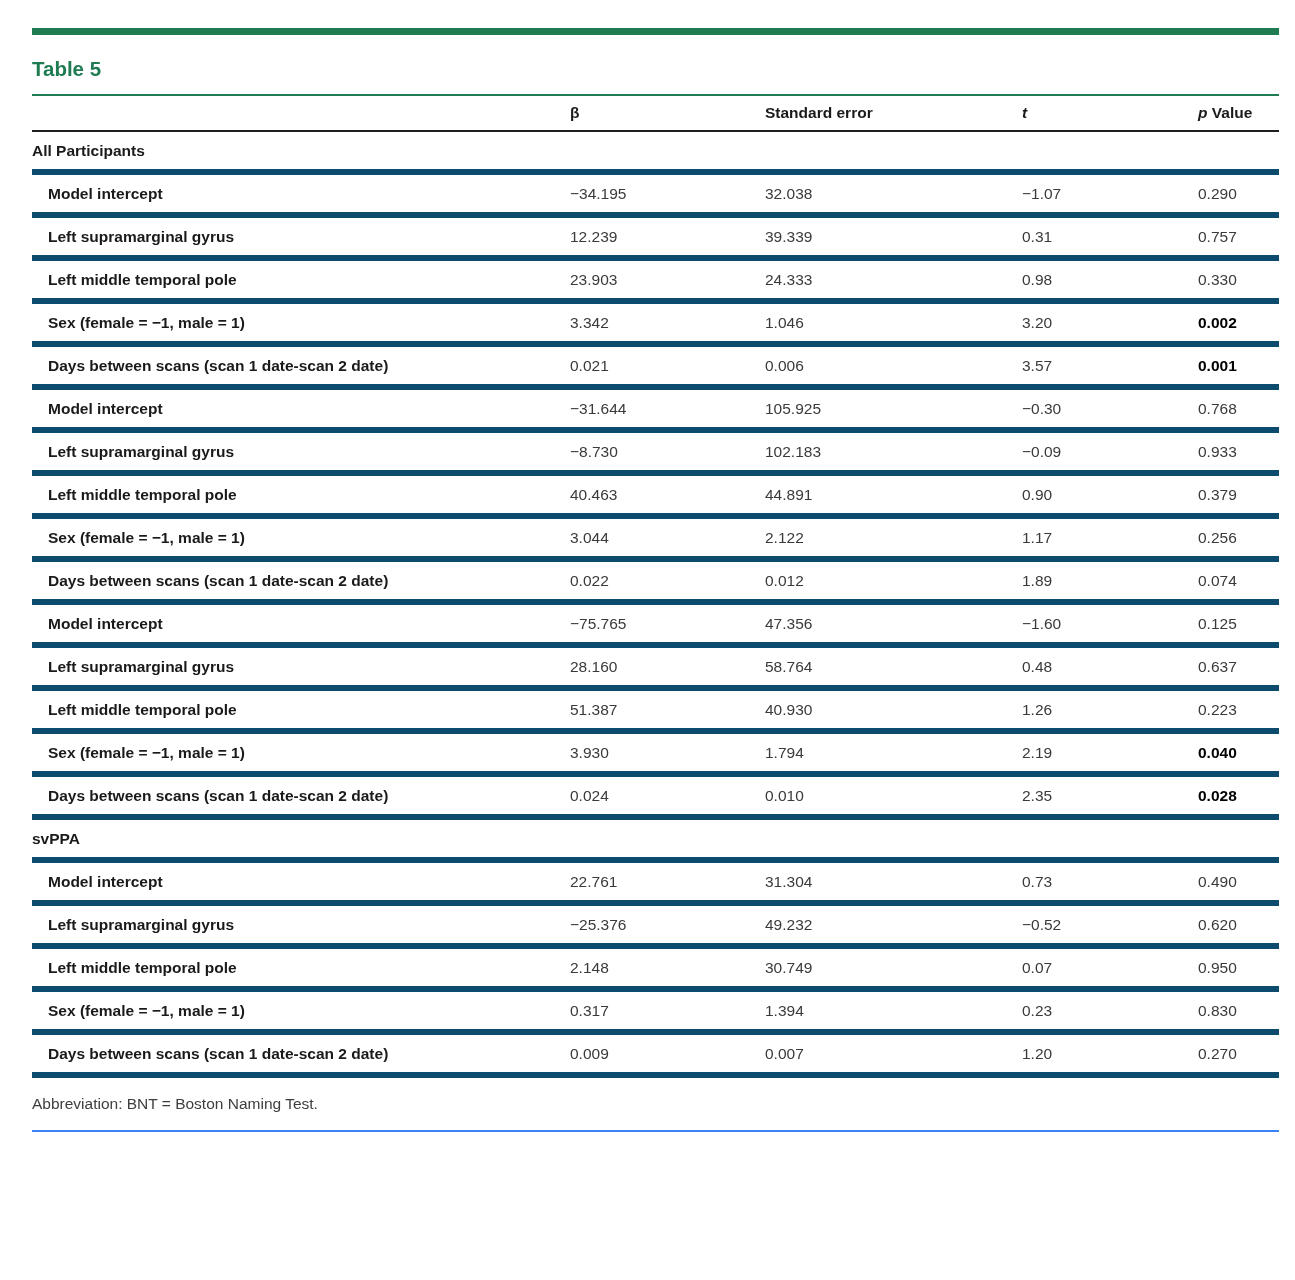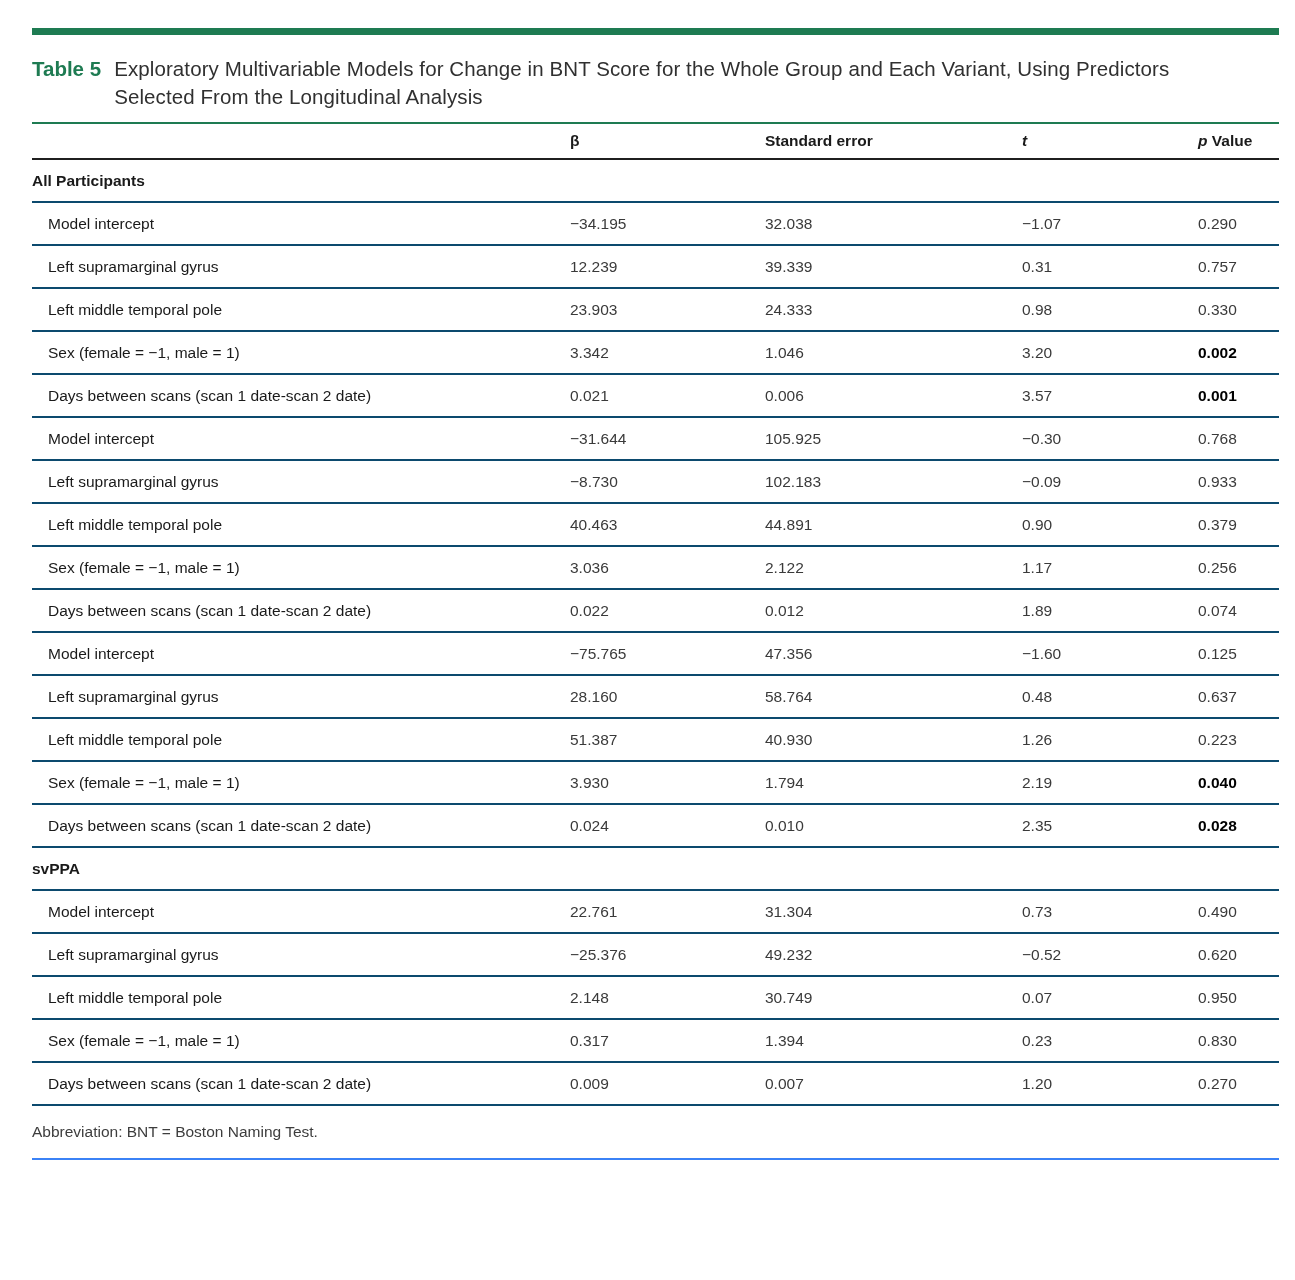--- a/index.html
+++ b/index.html
@@ -53,29 +53,29 @@
     border-top: 2px solid #1e7b52;
     border-bottom: 2px solid #1f1f1f;
   }
   .header-row .cell {
     font-weight: 700;
     font-size: 15.5px;
     color: #1a1a1a;
   }
   .data-row, .section-row {
     height: 43px;
-    border-bottom: 2px solid #0c4a6e;
+    border-bottom: 6px solid #0c4a6e;
   }
   .section-name {
     font-weight: 700;
     font-size: 15.5px;
     color: #1a1a1a;
   }
   .row-label {
-    font-weight: 400;
+    font-weight: 700;
     font-size: 15.5px;
     color: #1a1a1a;
     padding-left: 16px;
     white-space: nowrap;
   }
   .value {
     font-size: 15.5px;
     color: #3a3a3a;
     font-weight: 400;
   }
@@ -92,21 +92,20 @@
   }
 </style>
 </head>
 <body>
 
 <div class="page">
   <div class="top-bar" style="background: rgb(30, 123, 82);"></div>
 
   <div class="title-block">
     <span class="table-label" style="color: rgb(30, 123, 82);">Table 5</span>
-    <div class="table-title">Exploratory Multivariable Models for Change in BNT Score for the Whole Group and Each Variant, Using Predictors Selected From the Longitudinal Analysis</div>
   </div>
 
   <div class="table">
     <div class="grid-row header-row" style="border-top-color: rgb(30, 123, 82);">
       <div class="cell"></div>
       <div class="cell">β</div>
       <div class="cell">Standard error</div>
       <div class="cell italic">t</div>
       <div class="cell"><span class="italic">p</span><span> Value</span></div>
     </div>
@@ -165,21 +164,21 @@
         </div>
         <div class="grid-row data-row">
           <div class="cell row-label">Left middle temporal pole</div>
           <div class="cell value">40.463</div>
           <div class="cell value">44.891</div>
           <div class="cell value">0.90</div>
           <div class="cell value">0.379</div>
         </div>
         <div class="grid-row data-row">
           <div class="cell row-label">Sex (female = −1, male = 1)</div>
-          <div class="cell value">3.036</div>
+          <div class="cell value">3.044</div>
           <div class="cell value">2.122</div>
           <div class="cell value">1.17</div>
           <div class="cell value">0.256</div>
         </div>
         <div class="grid-row data-row">
           <div class="cell row-label">Days between scans (scan 1 date-scan 2 date)</div>
           <div class="cell value">0.022</div>
           <div class="cell value">0.012</div>
           <div class="cell value">1.89</div>
           <div class="cell value">0.074</div>

